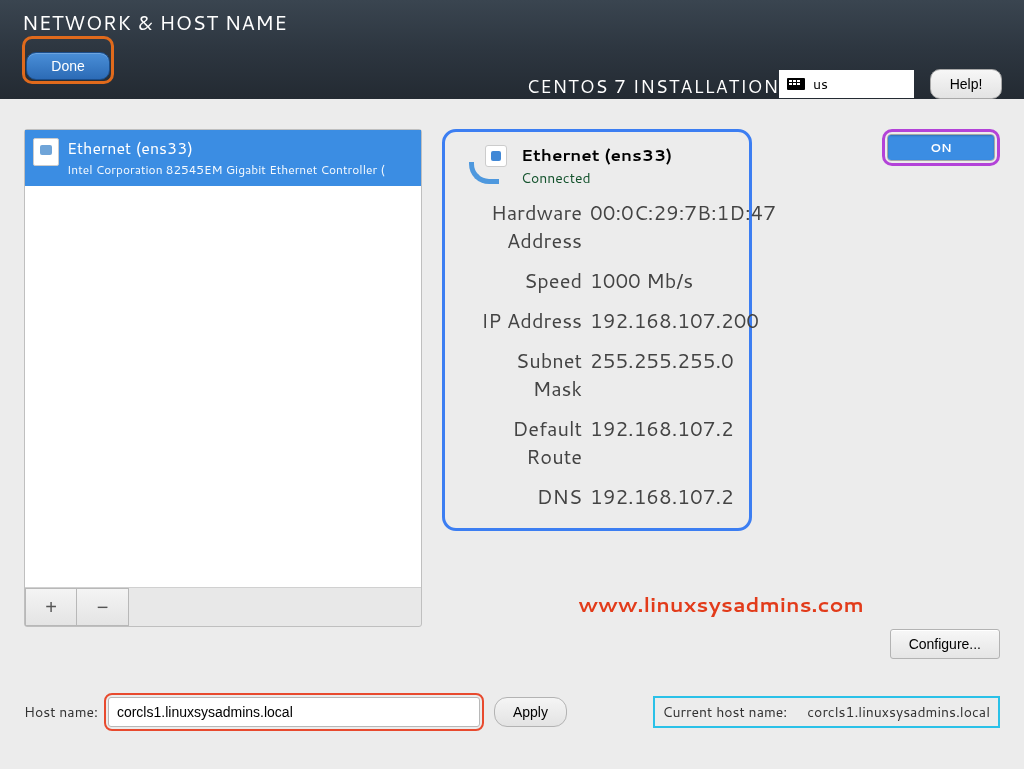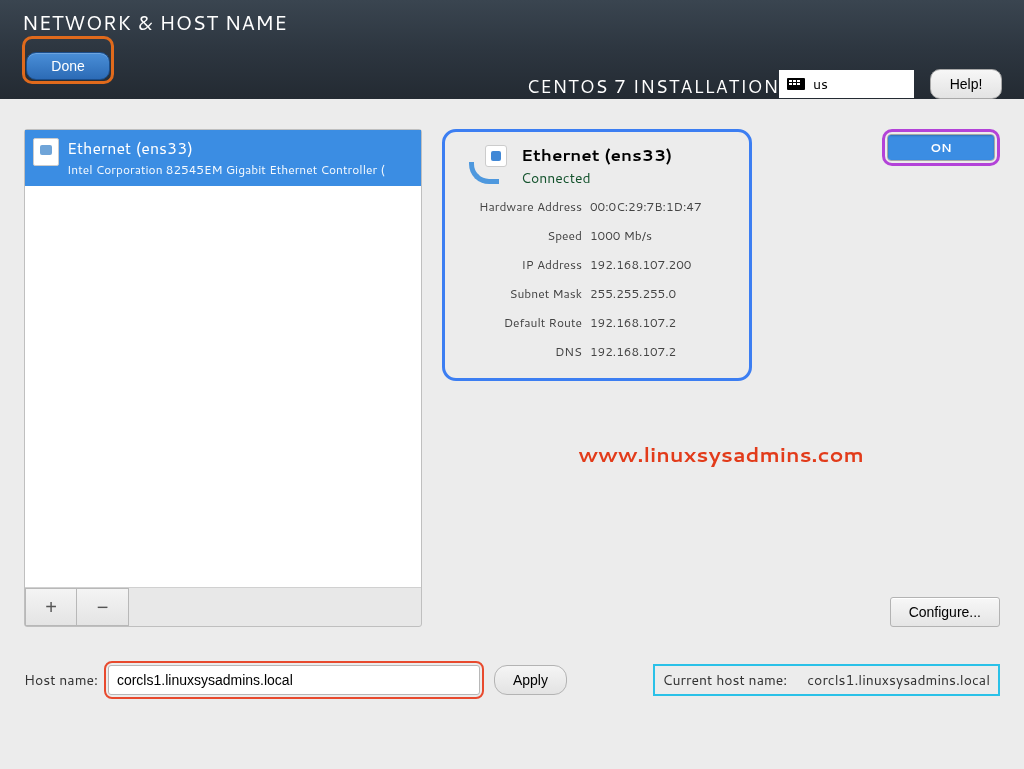--- a/index.html
+++ b/index.html
@@ -99,21 +99,21 @@
   }
   .cable-icon .plug::after{content:""; position:absolute; top:5px; left:5px; width:10px; height:10px;
     background:#4188d6; border-radius:2px;}
   .cable-icon .cord {
     position:absolute; bottom:3px; left:4px; width:30px; height:22px;
     border-bottom:5px solid #4e98de; border-left:5px solid #4e98de;
     border-bottom-left-radius:20px;
   }
   .detail-head .name { font-size:17px; font-weight:bold; }
   .detail-head .status { font-size:14px; color:#14532d; margin-top:2px; }
-  .kv { display:grid; grid-template-columns: 125px 1fr; row-gap:12px; font-size:12px; color:#444; }
+  .kv { display:grid; grid-template-columns: 125px 1fr; row-gap:12px; font-size:20px; color:#444; }
   .kv .k { text-align:right; padding-right:8px; }
   .switch-wrap { border:3px solid #b342d8; border-radius:10px; padding:2px; }
   .switch {
     width:108px; height:27px; border:1px solid #a8a8a8; border-radius:4px;
     background:#f0f0f0; display:flex; overflow:hidden; cursor:pointer;
     box-shadow: inset 0 1px 2px rgba(0,0,0,0.15);
     flex-direction: column;
   }
   .switch .on-label {
     flex:1; background:#3b8de3; color:#fff; font-size:12px; font-weight:bold;

